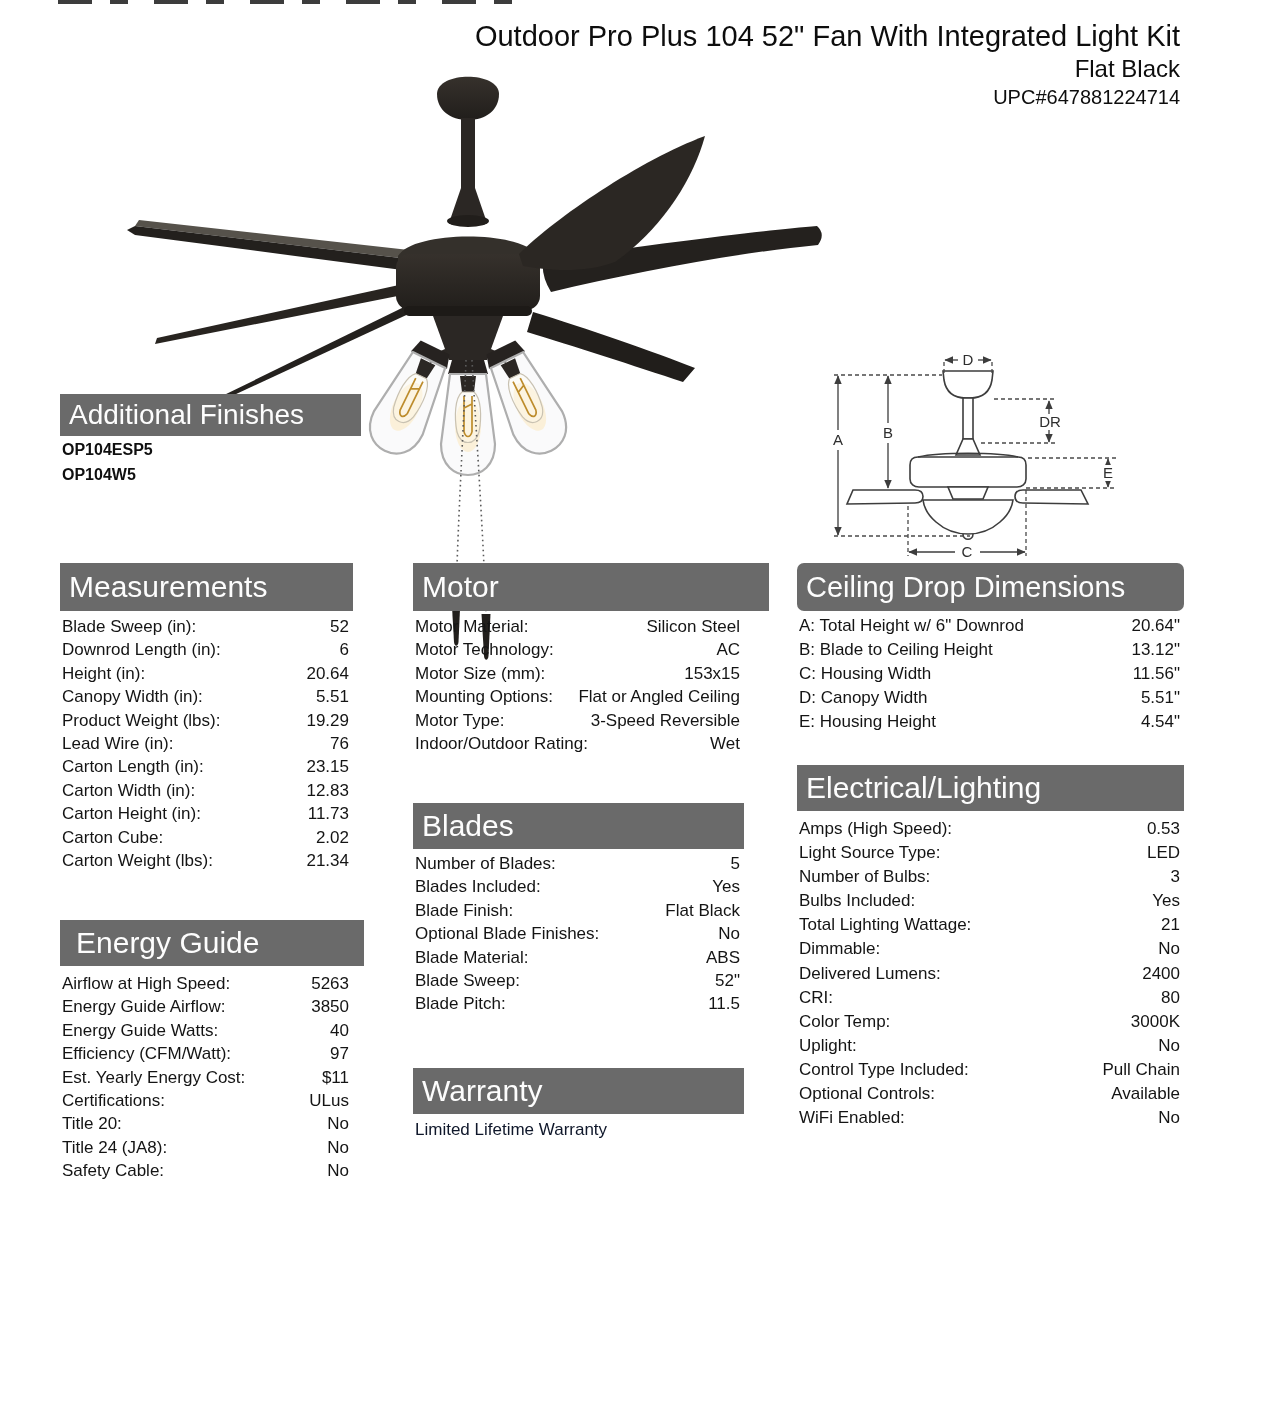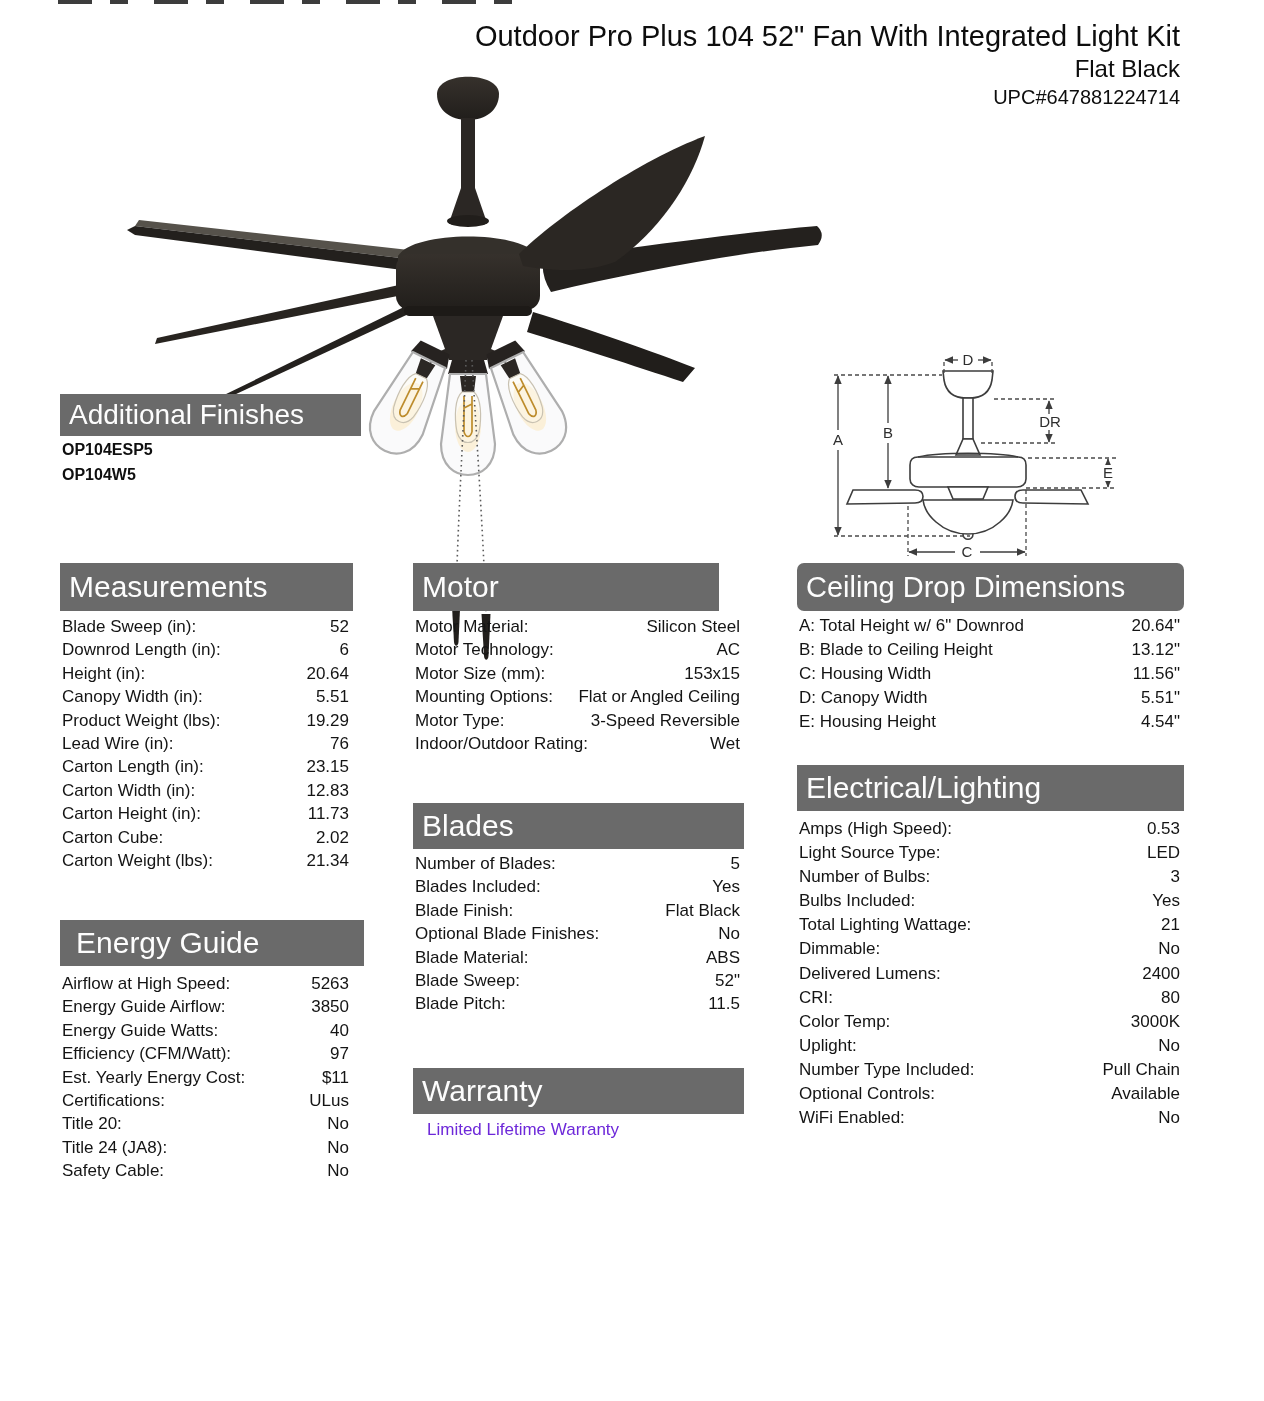--- a/index.html
+++ b/index.html
@@ -31,21 +31,21 @@
     position:absolute;color:#141414;font-size:17px;
     box-sizing:border-box;padding:0 4px 0 2px;
   }
   .spec-row{display:flex;justify-content:space-between;height:23.4px;line-height:23.4px;}
   .spec-label{white-space:nowrap;}
   .spec-value{white-space:nowrap;text-align:right;}
   .lh24 .spec-row{height:24.1px;line-height:24.1px;}
 
   .af-items{position:absolute;left:62px;top:438px;font-weight:700;font-size:16px;line-height:24.5px;color:#0f0f0f;}
 
-  .warranty-text{position:absolute;left:415px;top:1120px;font-size:17px;color:#6d28d9;margin-left:12px;}
+  .warranty-text{position:absolute;left:415px;top:1120px;font-size:17px;color:#0f172a;}
 
   svg text{font-family:"Liberation Sans",sans-serif;}
 </style>
 </head>
 <body>
 
 <div class="sheet">
 
   <div class="logo-fragment"></div>
 
@@ -255,21 +255,21 @@
       <div class="spec-row">
         <span class="spec-label">Title 24 (JA8):</span>
         <span class="spec-value">No</span>
       </div>
       <div class="spec-row">
         <span class="spec-label">Safety Cable:</span>
         <span class="spec-value">No</span>
       </div>
     </div>
 
-  <div class="bar" style="left:413px;top:563px;width:306px;height:48px;font-size:30px;">
+  <div class="bar" style="left:413px;top:563px;width:356px;height:48px;font-size:30px;">
     <span>Motor</span>
   </div>
   <div class="rows" style="left:413px;top:615px;width:331px;">
       <div class="spec-row">
         <span class="spec-label">Motor Material:</span>
         <span class="spec-value">Silicon Steel</span>
       </div>
       <div class="spec-row">
         <span class="spec-label">Motor Technology:</span>
         <span class="spec-value">AC</span>
@@ -395,21 +395,21 @@
       </div>
       <div class="spec-row">
         <span class="spec-label">Color Temp:</span>
         <span class="spec-value">3000K</span>
       </div>
       <div class="spec-row">
         <span class="spec-label">Uplight:</span>
         <span class="spec-value">No</span>
       </div>
       <div class="spec-row">
-        <span class="spec-label">Number Type Included:</span>
+        <span class="spec-label">Control Type Included:</span>
         <span class="spec-value">Pull Chain</span>
       </div>
       <div class="spec-row">
         <span class="spec-label">Optional Controls:</span>
         <span class="spec-value">Available</span>
       </div>
       <div class="spec-row">
         <span class="spec-label">WiFi Enabled:</span>
         <span class="spec-value">No</span>
       </div>

